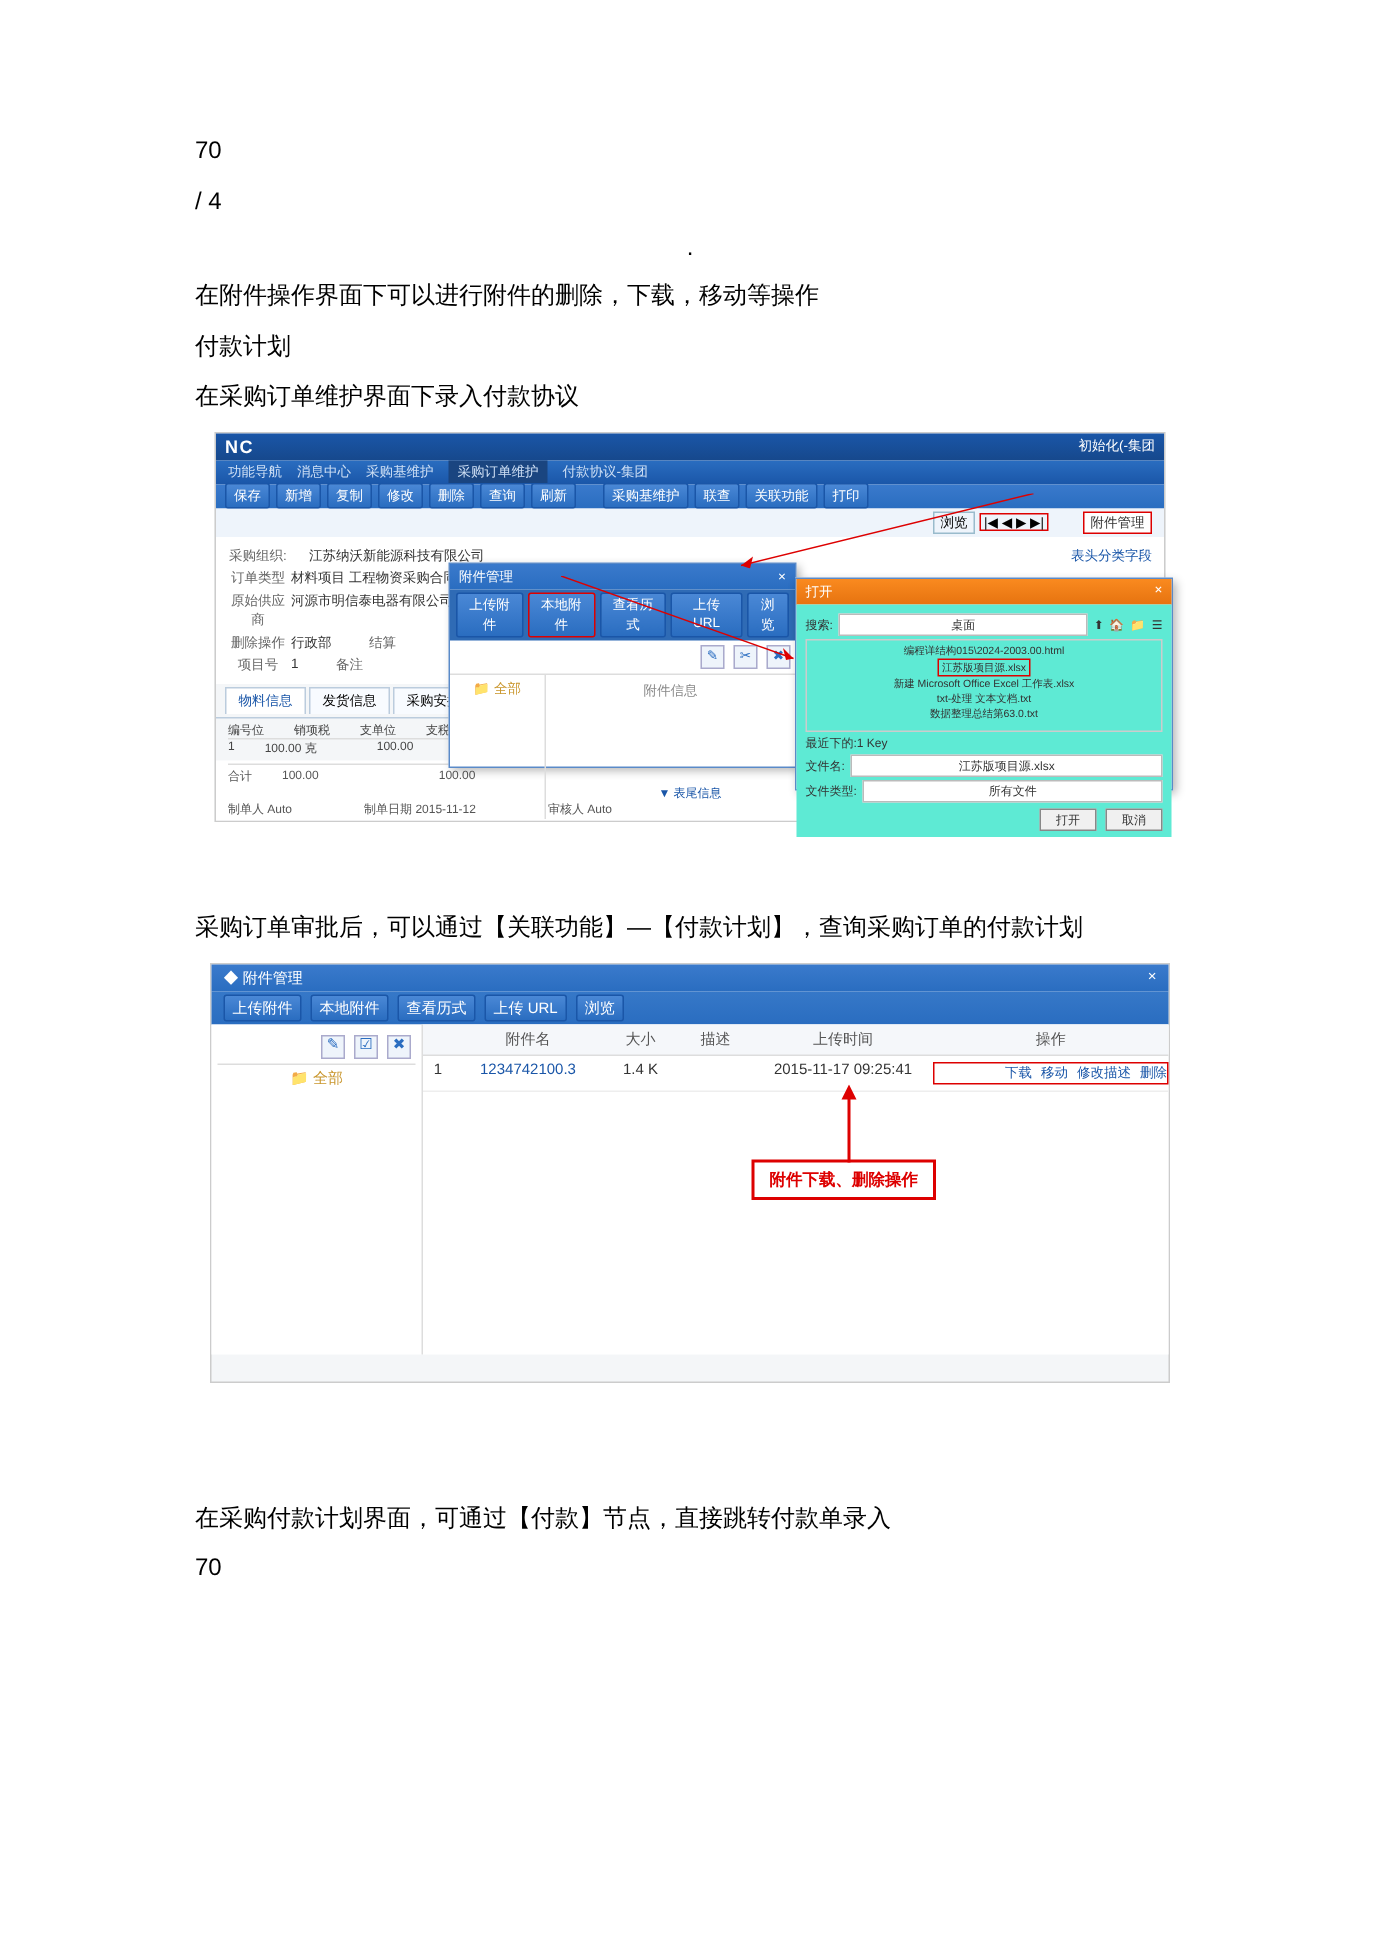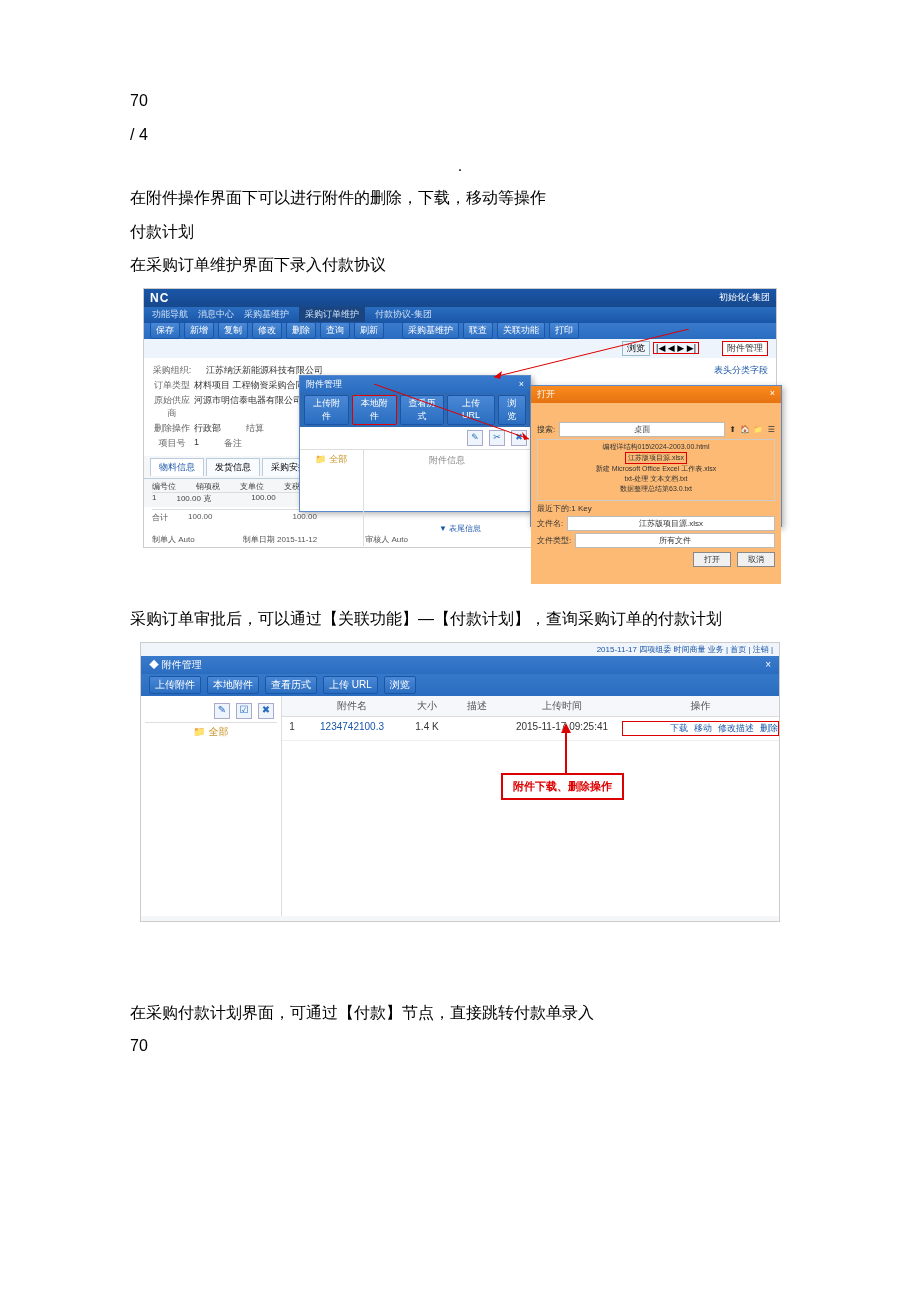--- a/index.html
+++ b/index.html
@@ -23,21 +23,21 @@
   .tab{padding:2px 8px;border:1px solid #bcd;border-bottom:none;background:#f8fbff}
   .tab.active{color:#1a56a8;background:#fff}
   .dialog{position:absolute;background:#fff;border:1px solid #5a8ac8;box-shadow:2px 2px 6px rgba(0,0,0,.3)}
   .dlg-hdr{background:linear-gradient(#3a7acc,#2a6dc0);color:#fff;padding:2px 6px;display:flex;justify-content:space-between;align-items:center}
   .dlg1{left:155px;top:86px;width:230px;height:135px}
   .dlg1-tb{background:#2f6bb5;display:flex;gap:3px;padding:2px 4px}
   .dlg1-body{display:flex;height:96px}
   .tree{width:55px;border-right:1px solid #ddd;padding:3px 4px;color:#c9962d}
   .dlg2{left:386px;top:96px;width:250px;height:140px}
   .dlg2-hdr{background:linear-gradient(#fa8a1f,#e67310);color:#fff;padding:2px 6px;display:flex;justify-content:space-between}
-  .dlg2-body{padding:17px 6px;font-size:8px;color:#333;background:#fdba74}
+  .dlg2-body{padding:4px 6px;font-size:8px;color:#333;background:#5eead4}
   .d2-row{display:flex;gap:4px;margin:2px 0;align-items:center}
   .d2-inp{border:1px solid #bbb;padding:1px 3px;flex:1;background:#fff}
   .red-box{border:1px solid #d00}
   .d2-btns{display:flex;justify-content:flex-end;gap:6px;margin-top:4px}
   .d2-btn{border:1px solid #888;background:#f0f0f0;padding:1px 10px}
   
   .ss2{width:640px;height:280px;position:relative;font-size:10px}
   .ss2 .hdr{height:18px;background:linear-gradient(#3a7acc,#2a6dc0);color:#fff;display:flex;align-items:center;padding:0 8px;justify-content:space-between}
   .ss2 .tb{height:22px;background:linear-gradient(#3678c8,#2a6dc0);display:flex;align-items:center;gap:6px;padding:0 8px}
   .ss2 .body{display:flex;height:220px;background:#fff}
@@ -262,21 +262,20 @@
           <polygon points="0,48 8,42 6,50" fill="#d00"></polygon>
         </svg>
     </div>
   </div>
 
   <div style="height:40px"></div>
   <div class="p">采购订单审批后，可以通过【关联功能】—【付款计划】，查询采购订单的付款计划</div>
 
   <div class="img-wrap">
     <div class="screenshot ss2">
-      <div style="font-size:8px;text-align:right;padding:1px 6px;color:#1a56a8;background:#f0f5fb">2015-11-17  四项组委  时间商量  业务  |  首页  |  注销  |</div>
       <div class="hdr">
           <span>◆ <span>附件管理</span></span>
           <span class="close-x">×</span>
         </div>
       <div class="tb">
         <span class="btn">上传附件</span>
         <span class="btn">本地附件</span>
         <span class="btn">查看历式</span>
         <span class="btn">上传 URL</span>
         <span class="btn">浏览</span>

